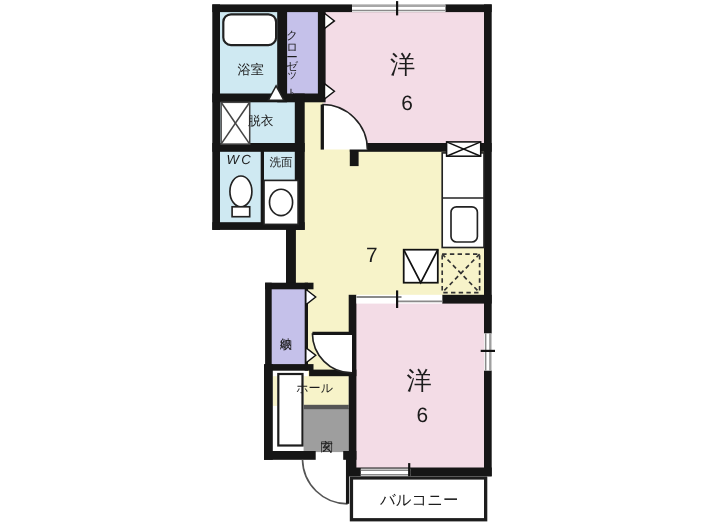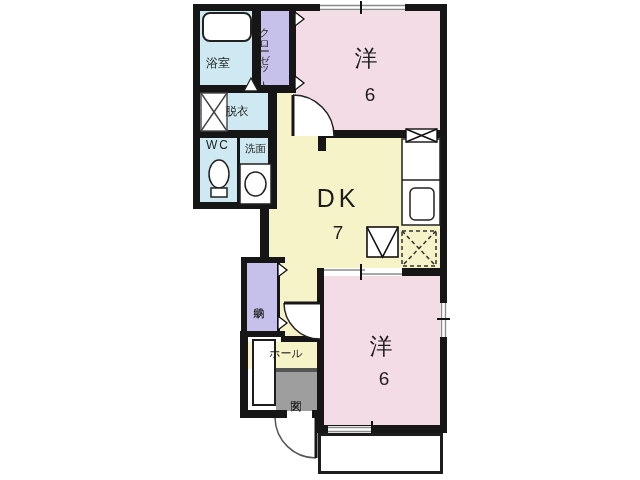--- a/index.html
+++ b/index.html
@@ -159,28 +159,28 @@
 
     <g>
       <rect x="328" y="426" width="45" height="7" fill="#fff"></rect>
       <line x1="328" y1="427.5" x2="373" y2="427.5" stroke="#8a8a8a" stroke-width="1.4"></line>
       <line x1="328" y1="431.5" x2="373" y2="431.5" stroke="#8a8a8a" stroke-width="1.4"></line>
       <line x1="372" y1="421" x2="372" y2="437" stroke="#111" stroke-width="2"></line>
       <line x1="322" y1="438" x2="439" y2="438" stroke="#999" stroke-width="1.4"></line>
     </g>
   </svg>
 
-  <div class="lbl" style="left:193px;top:57px;width:50px;font-size:12px;">浴室</div>
+  <div class="lbl" style="left:203px;top:57px;width:50px;font-size:12px;">浴室</div>
   <div class="lbl vtext" style="left:258px;top:20px;height:48px;font-size:10.5px;line-height:13px;">クローゼット</div>
   <div class="lbl" style="left:216px;top:105px;width:42px;font-size:11.5px;">脱衣</div>
-  <div class="lbl" style="left:199px;top:139px;width:38px;font-size:12px;letter-spacing:2px;">WC</div>
+  <div class="lbl" style="left:199px;top:139px;width:38px;font-size:12px;letter-spacing:2px;font-style:italic;">WC</div>
   <div class="lbl" style="left:239px;top:142px;width:33px;font-size:10.5px;">洗面</div>
   <div class="lbl" style="left:344px;top:45px;width:44px;font-size:23px;">洋</div>
   <div class="lbl" style="left:348px;top:84px;width:44px;font-size:19px;">6</div>
-  <div class="lbl" style="left:306px;top:184px;width:64px;font-size:25px;letter-spacing:4px;">DK</div>
   <div class="lbl" style="left:306px;top:222px;width:64px;font-size:19px;">7</div>
   <div class="lbl vtext" style="left:252px;top:273px;height:52px;font-size:11px;line-height:13px;">収納</div>
   <div class="lbl" style="left:258px;top:347px;width:56px;font-size:11px;">ホール</div>
   <div class="lbl vtext" style="left:289px;top:374px;height:36px;font-size:11px;line-height:13px;">玄関</div>
   <div class="lbl" style="left:359px;top:333px;width:44px;font-size:23px;">洋</div>
   <div class="lbl" style="left:362px;top:368px;width:44px;font-size:19px;">6</div>
+  <div class="lbl" style="left:321px;top:446px;width:120px;font-size:14px;">バルコニー</div>
 
 </div>
 
 </body></html>

